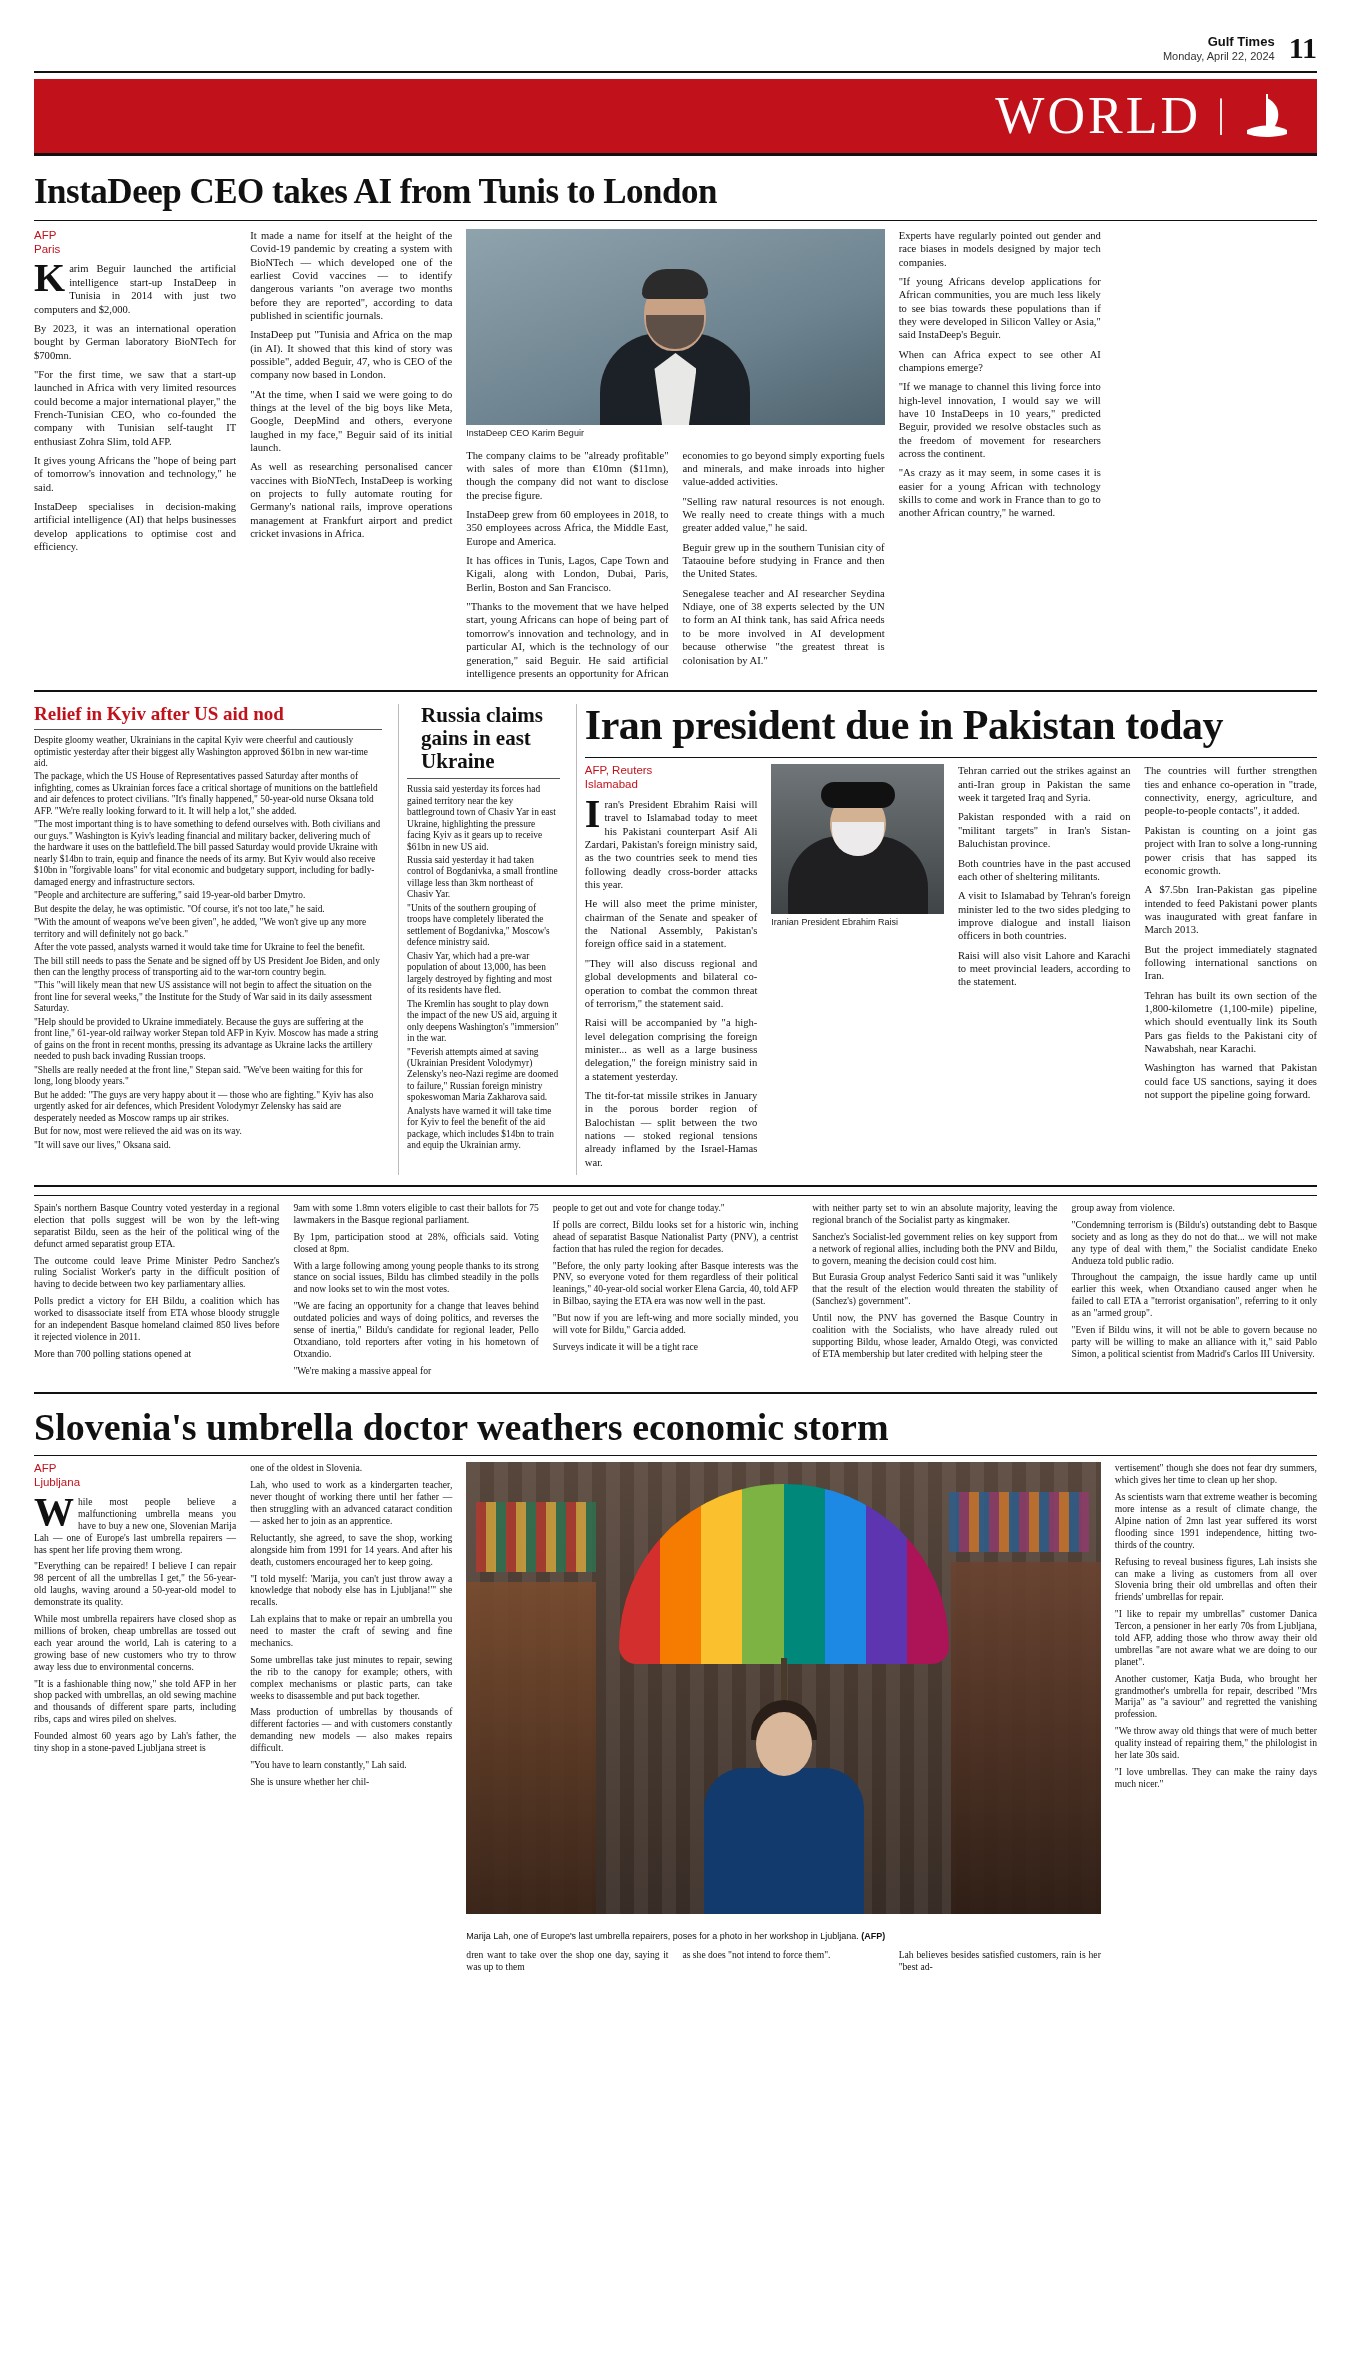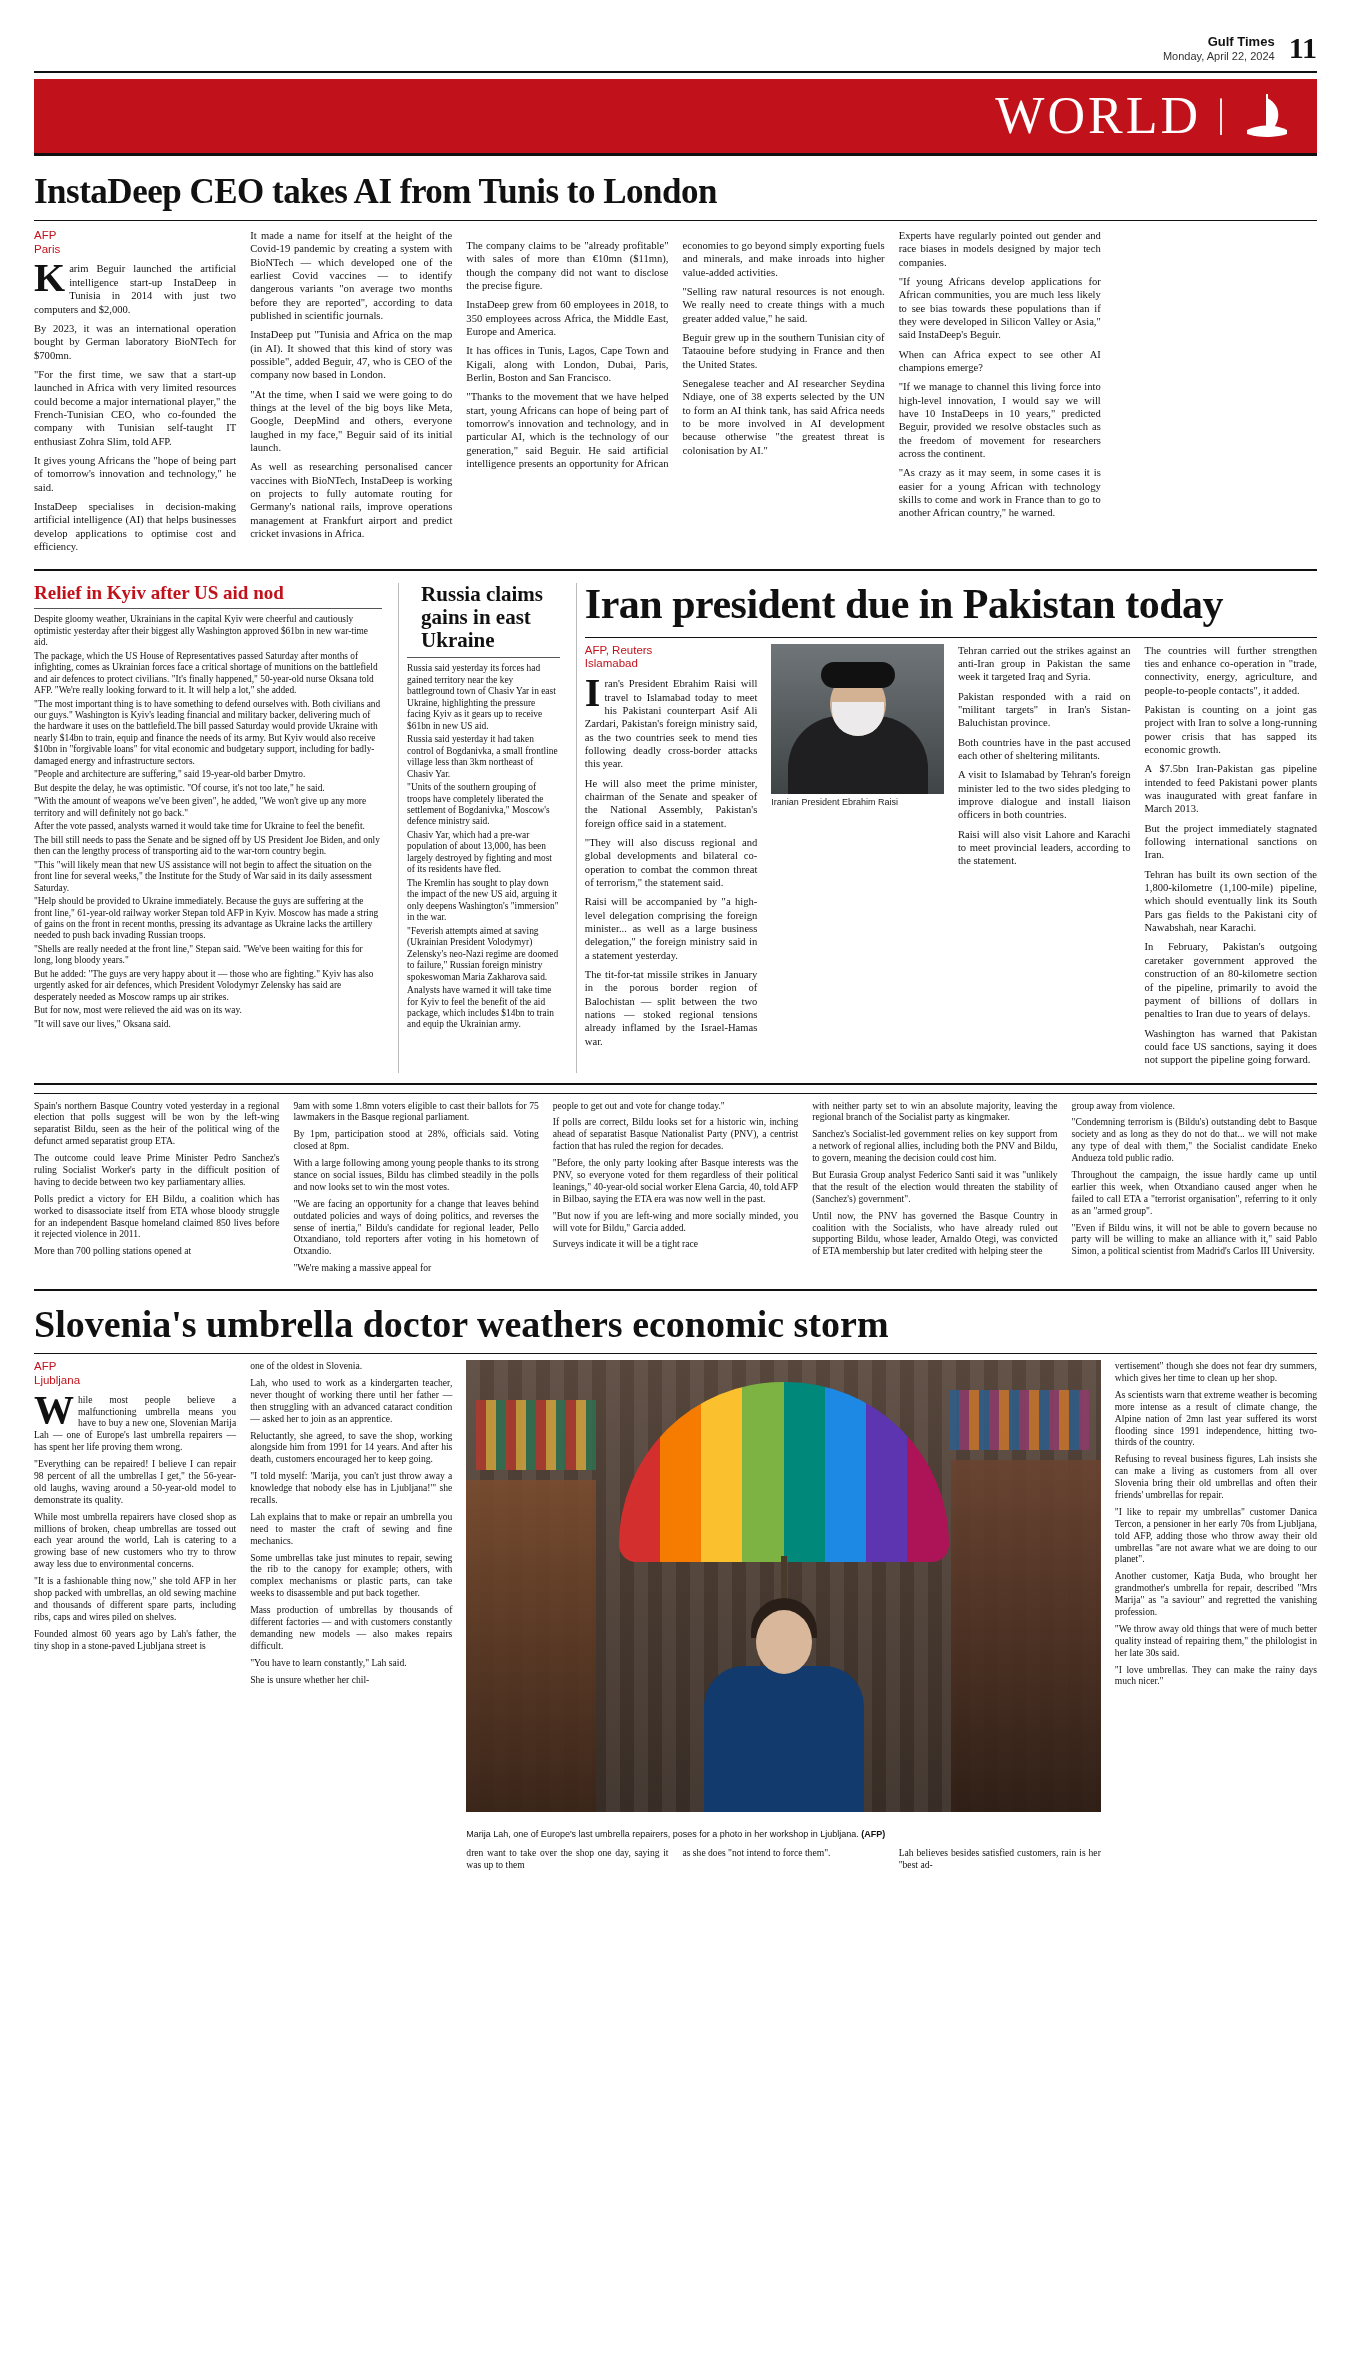--- a/index.html
+++ b/index.html
@@ -180,20 +180,31 @@
     <div class="s1-col">
       <div class="col-text">
         <p>It made a name for itself at the height of the Covid-19 pandemic by creating a system with BioNTech — which developed one of the earliest Covid vaccines — to identify dangerous variants "on average two months before they are reported", according to data published in scientific journals.</p>
         <p>InstaDeep put "Tunisia and Africa on the map (in AI). It showed that this kind of story was possible", added Beguir, 47, who is CEO of the company now based in London.</p>
         <p>"At the time, when I said we were going to do things at the level of the big boys like Meta, Google, DeepMind and others, everyone laughed in my face," Beguir said of its initial launch.</p>
         <p>As well as researching personalised cancer vaccines with BioNTech, InstaDeep is working on projects to fully automate routing for Germany's national rails, improve operations management at Frankfurt airport and predict cricket invasions in Africa.</p>
       </div>
     </div>
 
     <div class="s1-col" style="grid-column:span 2;">
+      <div class="photo-box">
+        <div class="photo">
+          <div class="portrait-bg"></div>
+          <div class="p-suit"></div>
+          <div class="p-shirt"></div>
+          <div class="p-head"></div>
+          <div class="p-beard"></div>
+          <div class="p-hair"></div>
+        </div>
+        <div class="caption">InstaDeep CEO Karim Beguir</div>
+      </div>
       <div class="col-text" style="margin-top:10px; columns:2; column-gap:14px;">
         <p>The company claims to be "already profitable" with sales of more than €10mn ($11mn), though the company did not want to disclose the precise figure.</p>
         <p>InstaDeep grew from 60 employees in 2018, to 350 employees across Africa, the Middle East, Europe and America.</p>
         <p>It has offices in Tunis, Lagos, Cape Town and Kigali, along with London, Dubai, Paris, Berlin, Boston and San Francisco.</p>
         <p>"Thanks to the movement that we have helped start, young Africans can hope of being part of tomorrow's innovation and technology, and in particular AI, which is the technology of our generation," said Beguir. He said artificial intelligence presents an opportunity for African economies to go beyond simply exporting fuels and minerals, and make inroads into higher value-added activities.</p>
         <p>"Selling raw natural resources is not enough. We really need to create things with a much greater added value," he said.</p>
         <p>Beguir grew up in the southern Tunisian city of Tataouine before studying in France and then the United States.</p>
         <p>Senegalese teacher and AI researcher Seydina Ndiaye, one of 38 experts selected by the UN to form an AI think tank, has said Africa needs to be more involved in AI development because otherwise "the greatest threat is colonisation by AI."</p>
       </div>
     </div>
@@ -283,21 +294,20 @@
             <p>Raisi will also visit Lahore and Karachi to meet provincial leaders, according to the statement.</p>
           </div>
         </div>
         <div>
           <div class="col-text">
             <p>The countries will further strengthen ties and enhance co-operation in "trade, connectivity, energy, agriculture, and people-to-people contacts", it added.</p>
             <p>Pakistan is counting on a joint gas project with Iran to solve a long-running power crisis that has sapped its economic growth.</p>
             <p>A $7.5bn Iran-Pakistan gas pipeline intended to feed Pakistani power plants was inaugurated with great fanfare in March 2013.</p>
             <p>But the project immediately stagnated following international sanctions on Iran.</p>
             <p>Tehran has built its own section of the 1,800-kilometre (1,100-mile) pipeline, which should eventually link its South Pars gas fields to the Pakistani city of Nawabshah, near Karachi.</p>
-            <p>In February, Pakistan's outgoing caretaker government approved the construction of an 80-kilometre section of the pipeline, primarily to avoid the payment of billions of dollars in penalties to Iran due to years of delays.</p>
             <p>Washington has warned that Pakistan could face US sanctions, saying it does not support the pipeline going forward.</p>
           </div>
         </div>
       </div>
     </div>
   </div>
 
   <div class="sep thick"></div>
 
   <div class="thin-rule" style="margin-bottom:6px;"></div>

